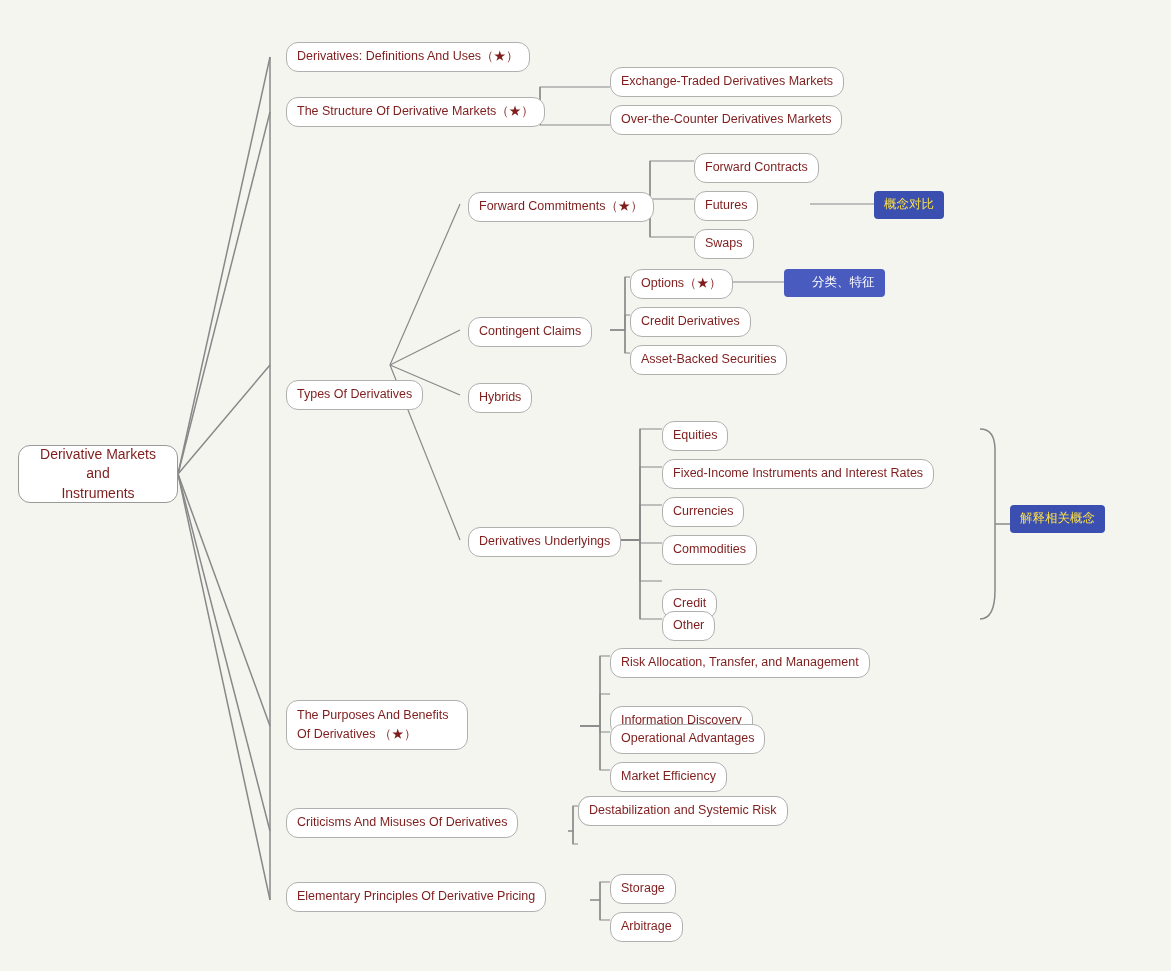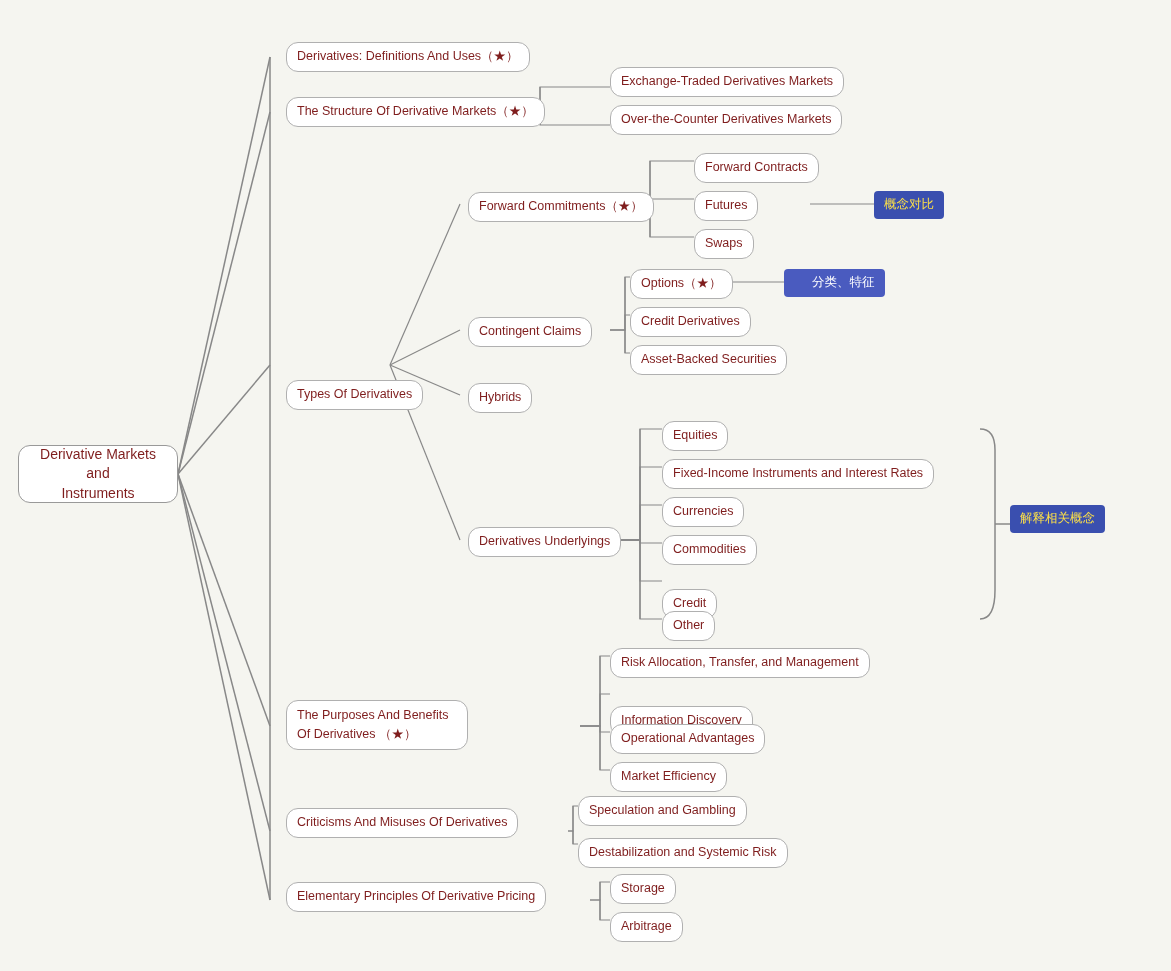--- a/index.html
+++ b/index.html
@@ -224,21 +224,21 @@
   <div class="node" style="left:610px; top:724px;">
     <span>Operational Advantages</span>
   </div>
   <div class="node" style="left:610px; top:762px;">
     <span>Market Efficiency</span>
   </div>
 
   <div class="node" style="left:578px; top:796px;">
     <span>Speculation and Gambling</span>
   </div>
-  <div class="node" style="left:578px; top:838px;">
+  <div class="node" style="left:578px; top:796px;">
     <span>Destabilization and Systemic Risk</span>
   </div>
 
   <div class="node" style="left:610px; top:874px;">
     <span>Storage</span>
   </div>
   <div class="node" style="left:610px; top:912px;">
     <span>Arbitrage</span>
   </div>
 

